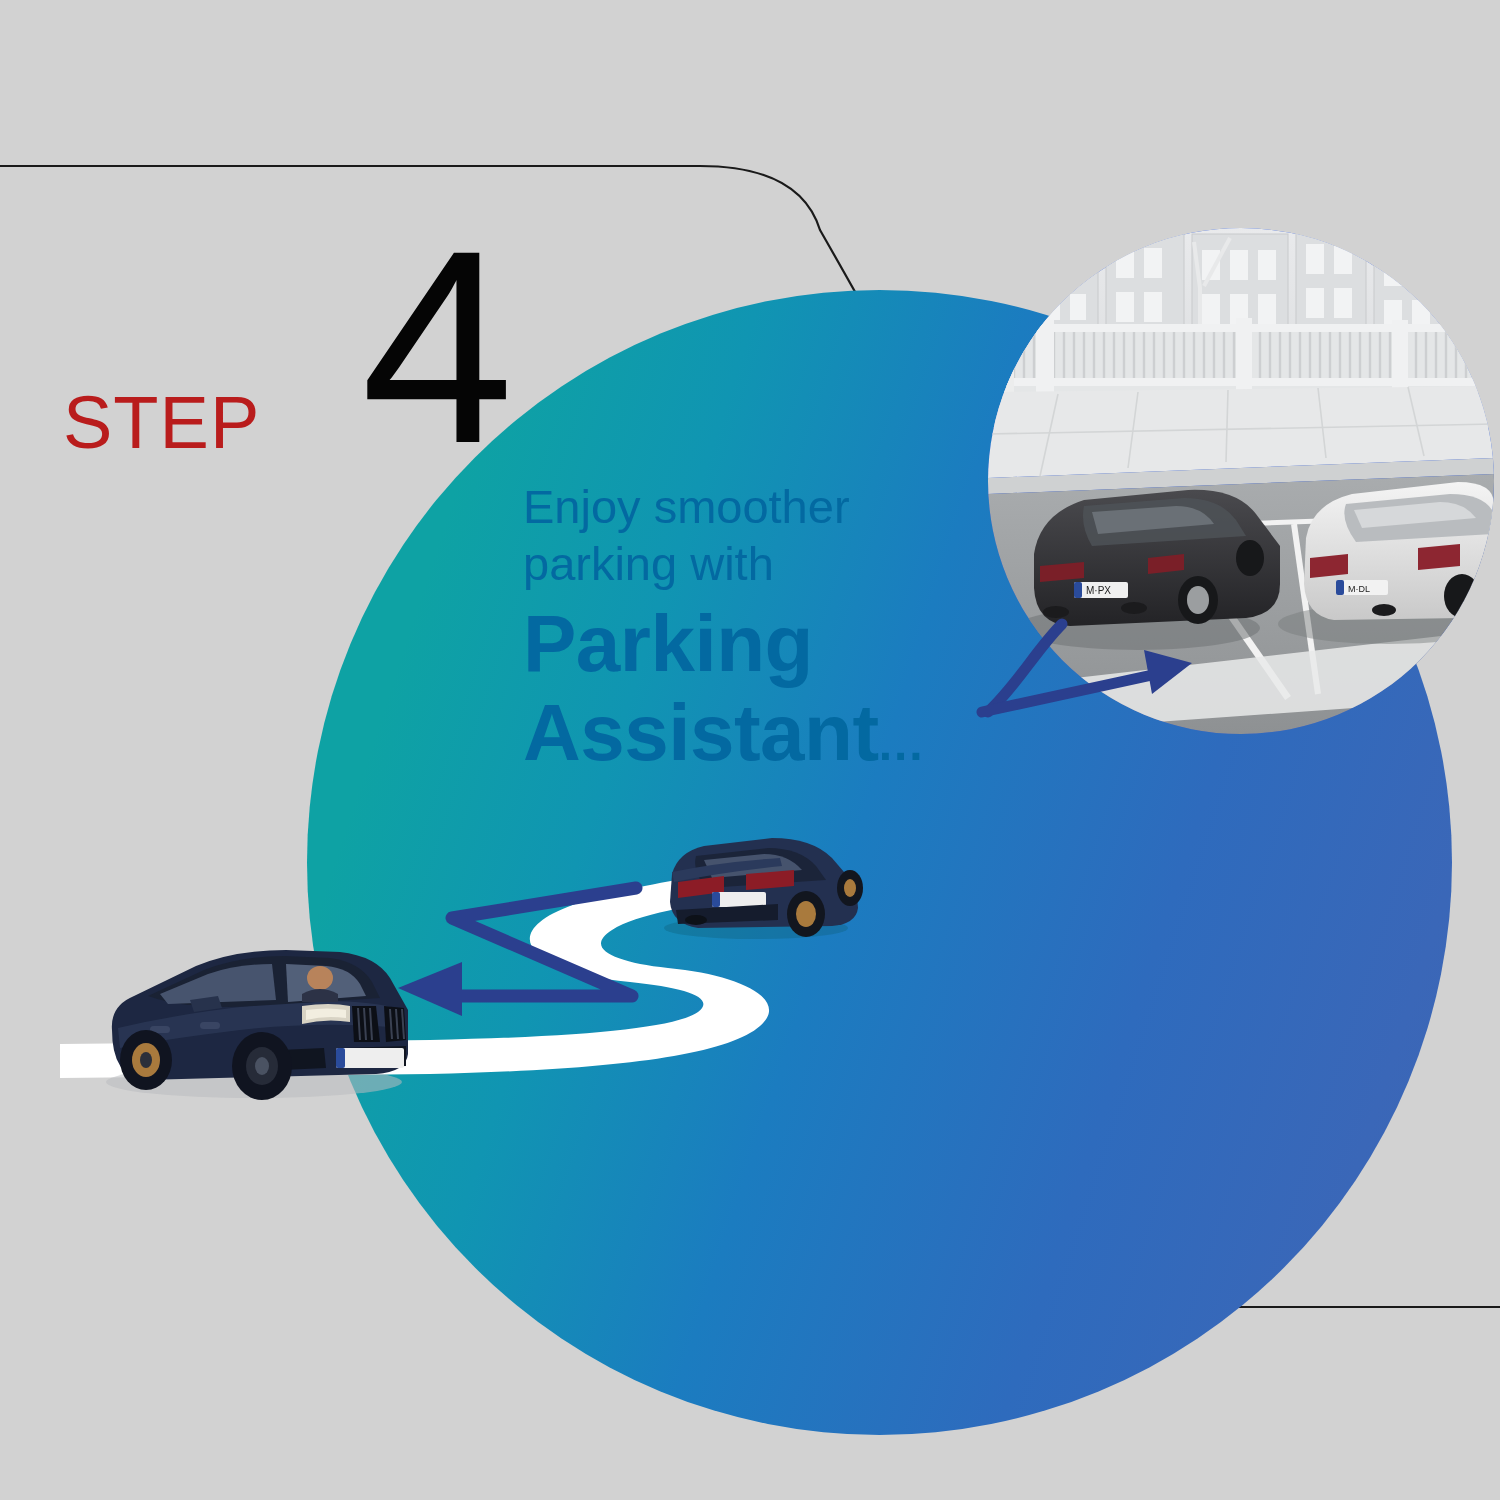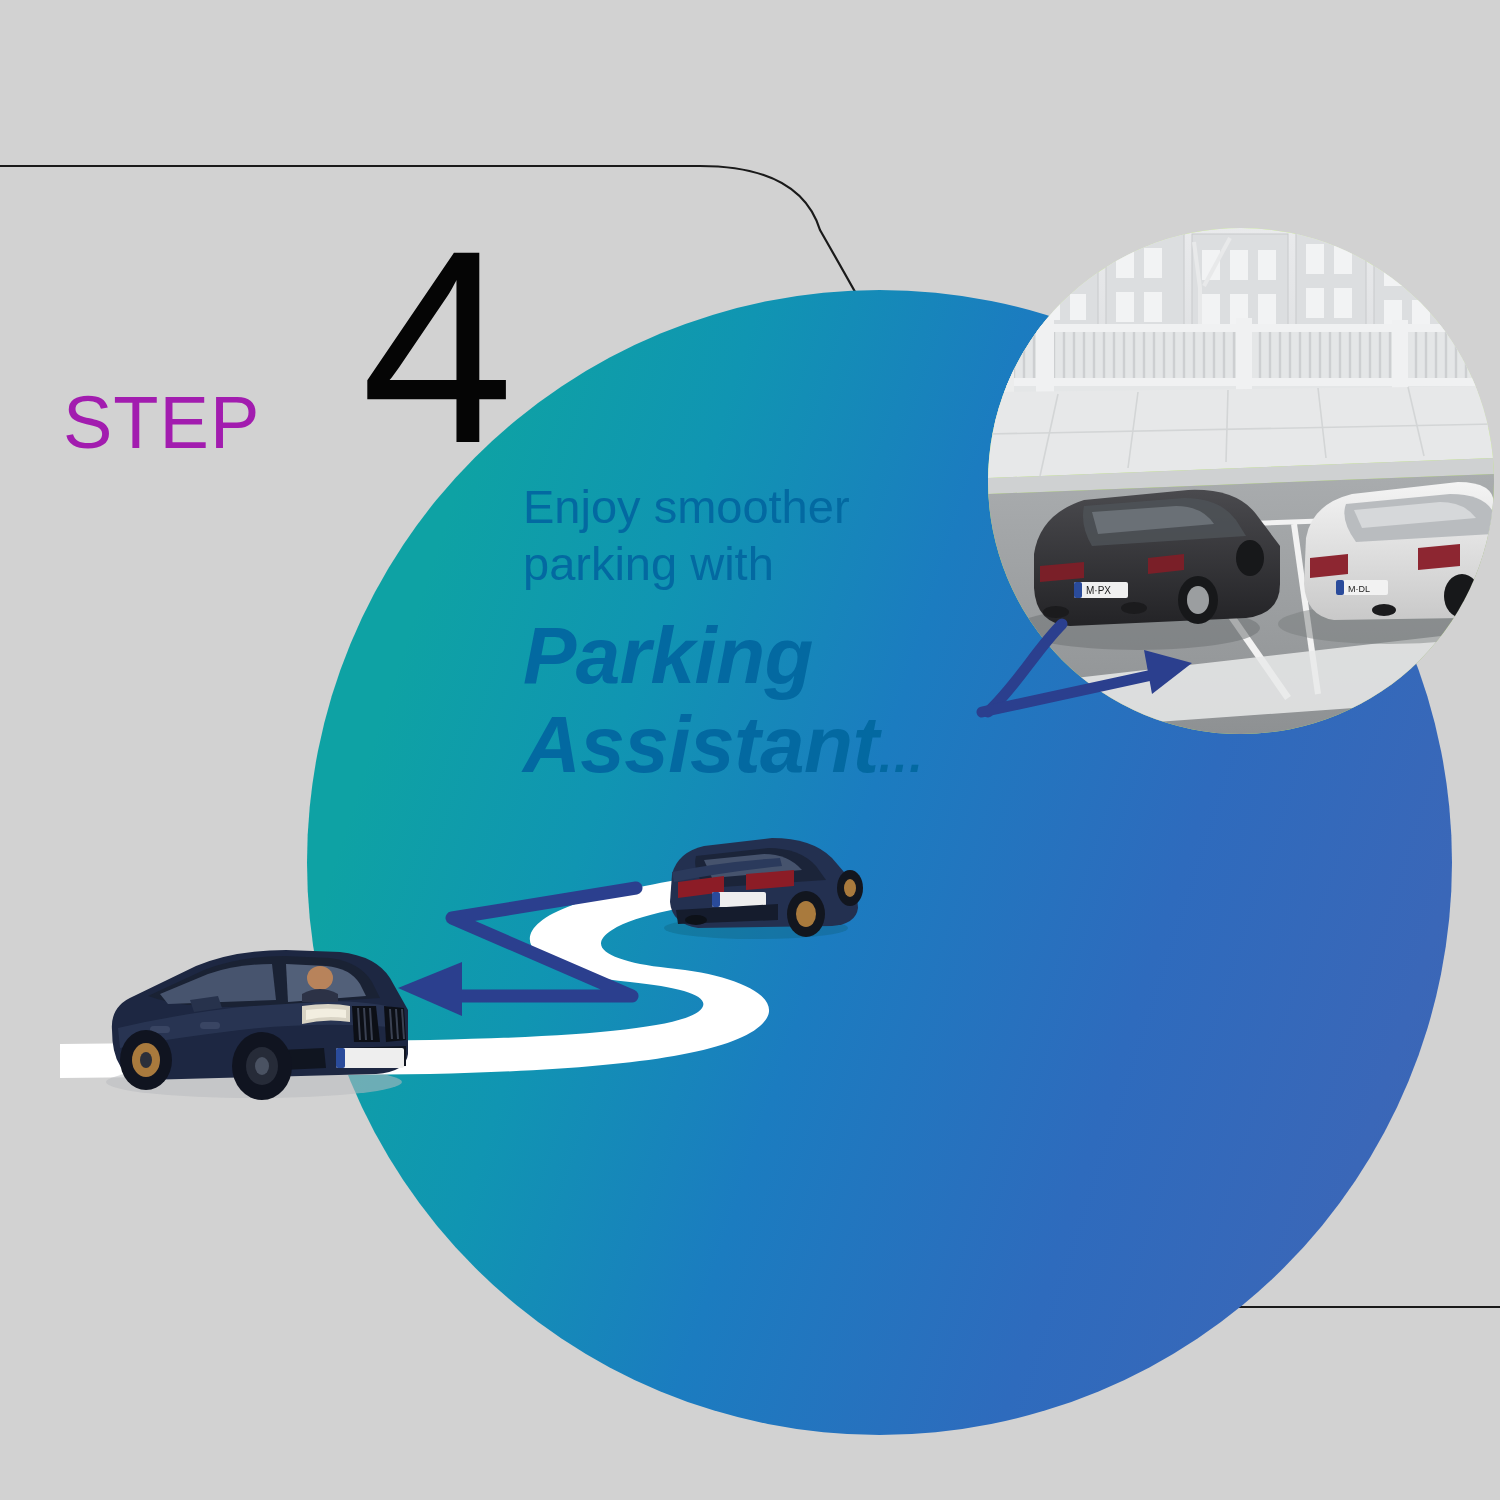--- a/index.html
+++ b/index.html
@@ -44,21 +44,21 @@
 
   
   .photo-circle {
     position: absolute;
     left: 988px;
     top: 228px;
     width: 506px;
     height: 506px;
     border-radius: 50%;
     overflow: hidden;
-    background: #bef264;
+    background: #1d4ed8;
     text-decoration: underline;
   }
   .photo-svg { display: block; width: 506px; height: 506px; }
 
   
   .step-block {
     position: absolute;
     left: 63px;
     top: 300px;
     width: 430px;
@@ -66,21 +66,21 @@
   .step-row {
     position: relative;
     height: 160px;
   }
   .step-word {
     position: absolute;
     left: 0;
     bottom: 0;
     font-size: 74px;
     letter-spacing: 1px;
-    color: #a21caf;
+    color: #b91c1c;
     font-weight: 400;
     line-height: 1;
   }
   .step-number {
     position: absolute;
     left: 298px;
     bottom: -24px;
     font-size: 275px;
     line-height: 1;
     color: #050505;
@@ -100,27 +100,26 @@
     position: absolute;
     color: #0369a1;
   }
   .feature .lead {
     font-size: 47px;
     line-height: 1.22;
     font-weight: 400;
     white-space: pre-line;
   }
   .feature .headline {
-    margin-top: 18px;
+    margin-top: 6px;
     font-size: 80px;
     line-height: 1.12;
     font-weight: 700;
     letter-spacing: -0.5px;
     white-space: pre-line;
-    font-style: italic;
   }
   .feature .headline .dots {
     font-size: 48px;
     font-weight: 700;
     letter-spacing: 2px;
   }
 
   #feature-parking { left: 523px; top: 478px; width: 470px; }
   #feature-reversing { left: 864px; top: 898px; width: 470px; text-align: left; }
 

